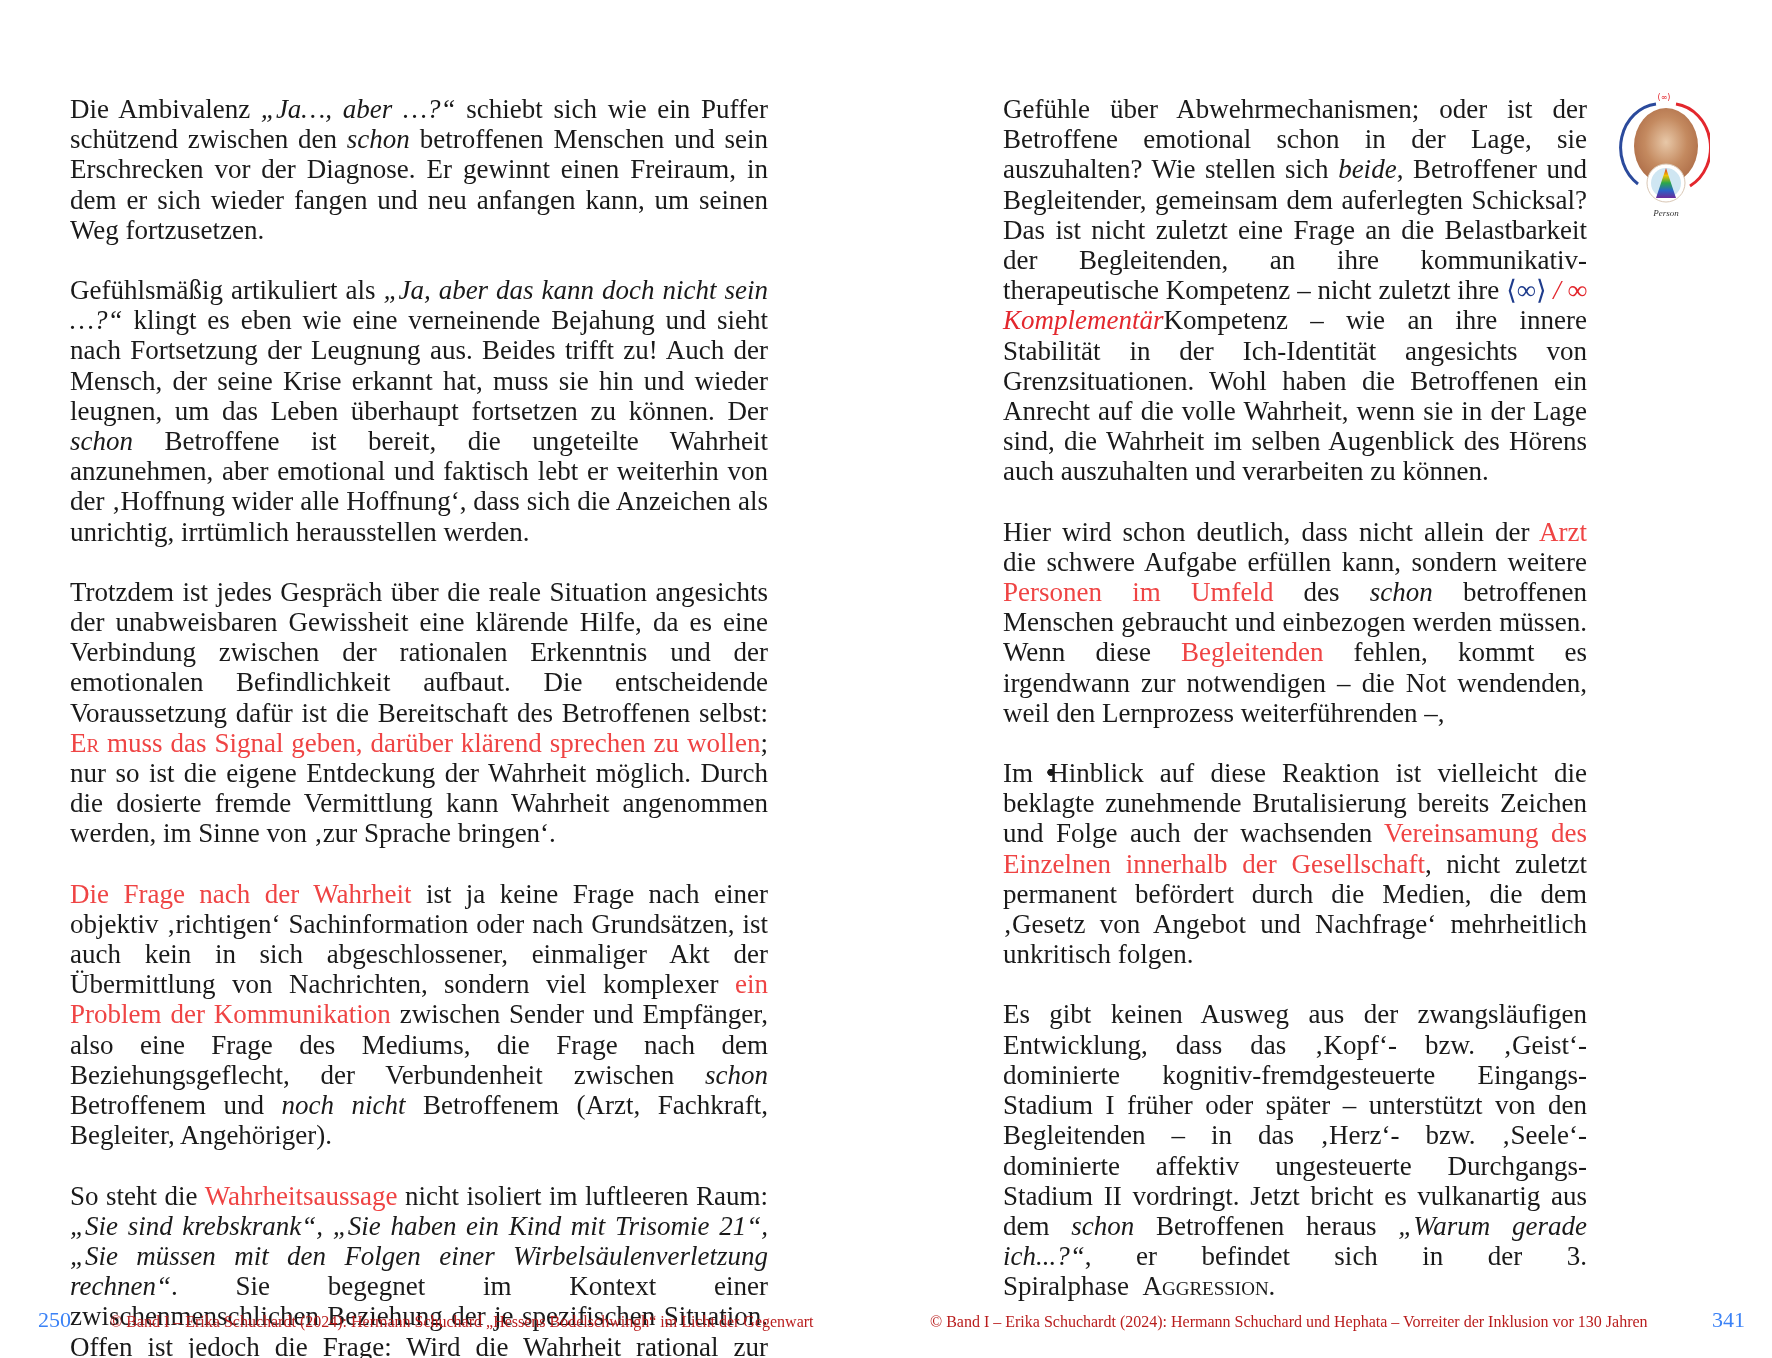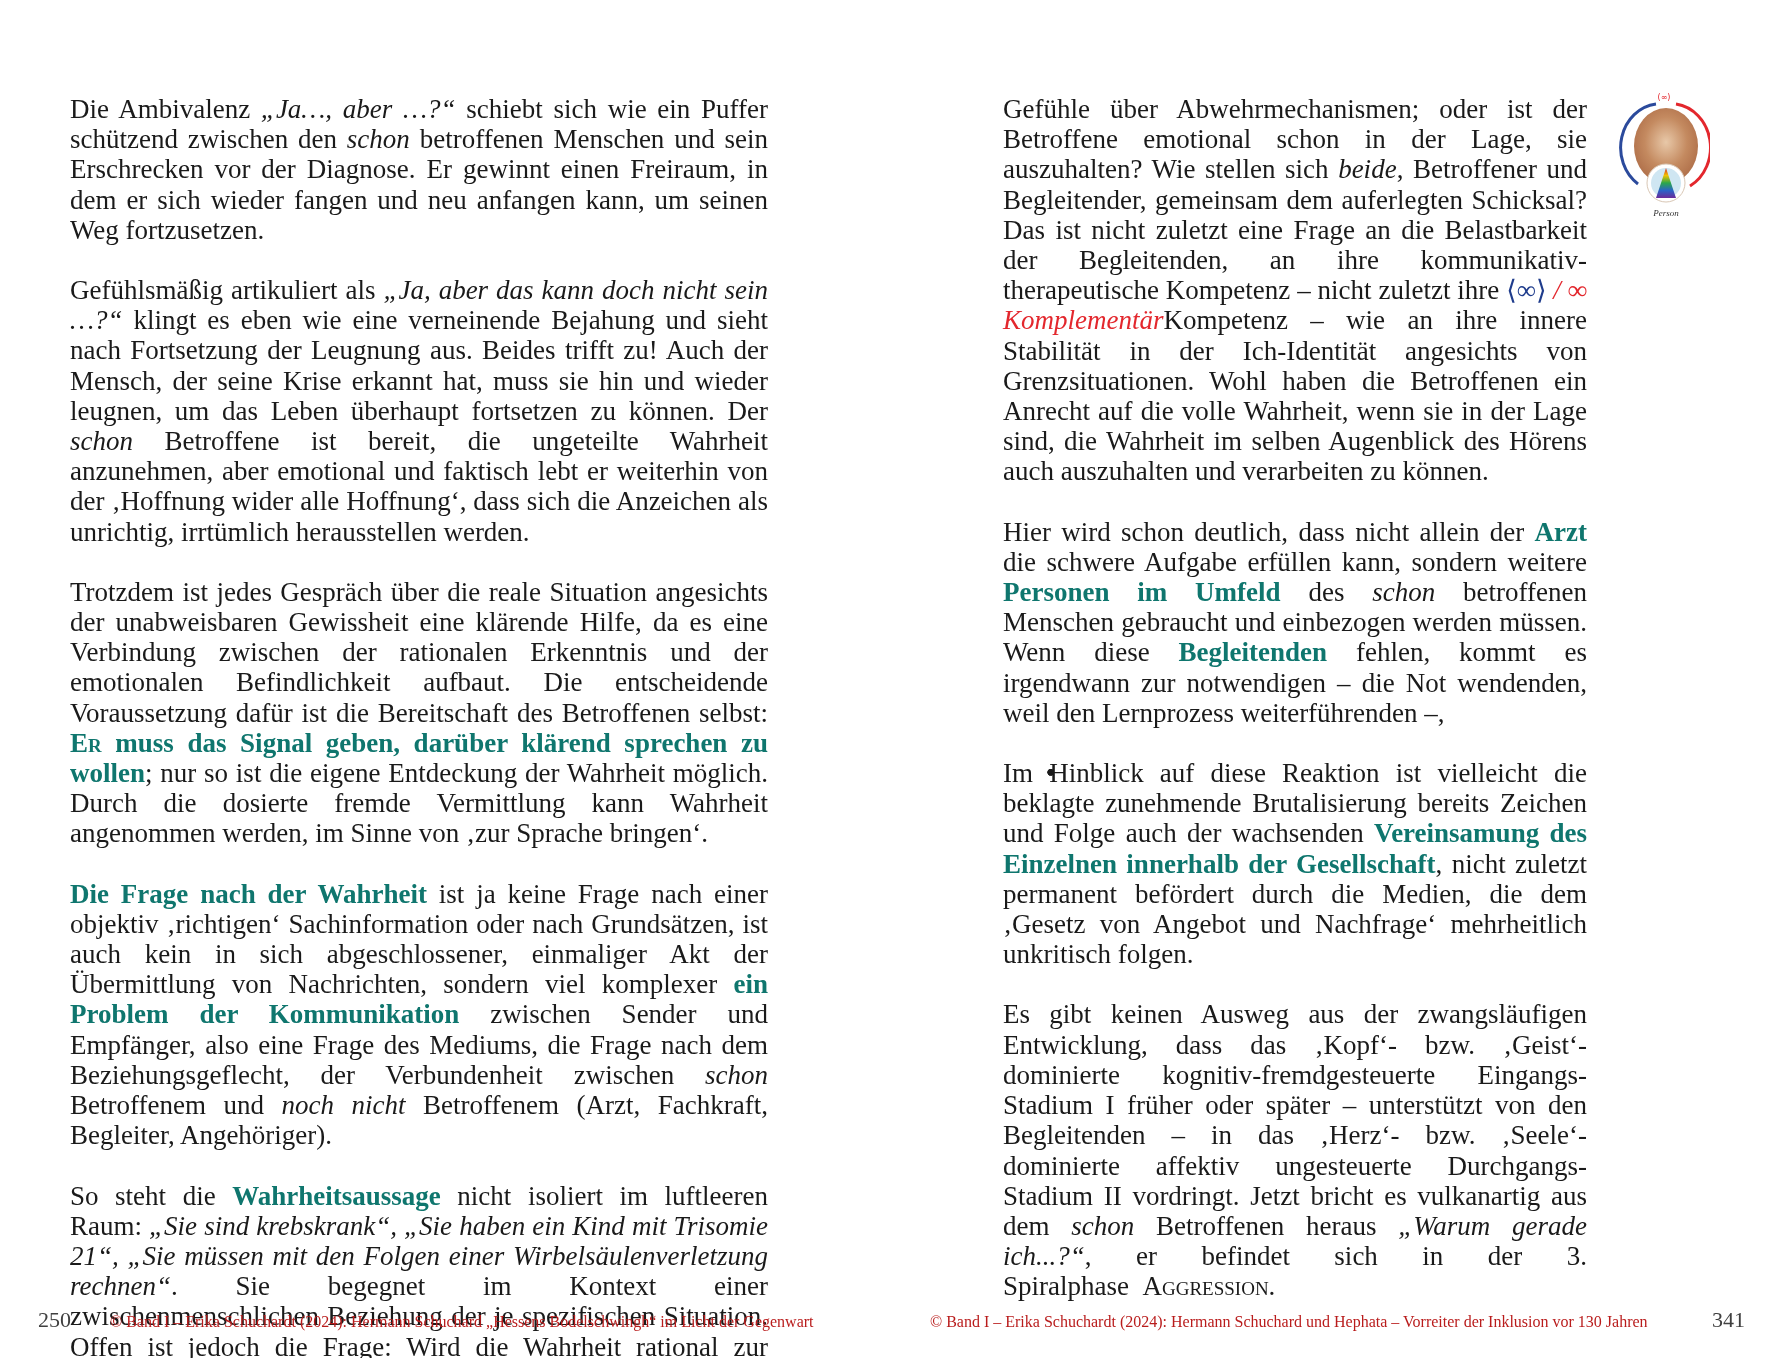--- a/index.html
+++ b/index.html
@@ -16,41 +16,41 @@
       top: 94px;
       font-size: 27px;
       line-height: 30.2px;
       text-align: justify;
       hyphens: manual;
     }
     .page-left .column { left: 70px; width: 698px; }
     .page-right .column { left: 117px; width: 584px; }
     .para { margin: 0 0 30px 0; }
     .para.tight { margin-bottom: 0; }
-    .hl { color: #0f766e; font-weight: bold; }
+    .hl { color: #ef4444; font-weight: normal; }
     .red { color: #e3272d; font-style: italic; }
     .blue-sym { color: #1f3c8c; }
     .sc { font-variant: small-caps; }
     .bold { font-weight: normal; }
     i { font-style: italic; }
     ul.bullets { list-style: none; margin: 0 0 30px 0; padding: 0 0 0 43px; }
     ul.bullets li { position: relative; padding-left: 35px; text-align: left; }
     ul.bullets li::before { content: "•"; position: absolute; left: 0; }
 
     .emblem {
       position: absolute; left: 1618px; top: 88px; width: 92px; height: 140px;
     }
 
     .footer {
       position: absolute; top: 1312px;
       font-size: 16px; line-height: 20px; color: #b91c1c;
       font-family: "Liberation Serif", serif;
       white-space: nowrap;
     }
-    .page-num { position: absolute; top: 1308px; font-size: 22px; line-height: 24px; color: #404040; }
+    .page-num { position: absolute; top: 1308px; font-size: 22px; line-height: 24px; color: #3b82f6; }
     .inhalt-btn {
       position: absolute; left: 1708px; top: 1366px; width: 60px; height: 20px;
       background: #f2d4bd; color: #3a2a20; font-size: 15px; line-height: 20px;
       text-align: center; font-family: "Liberation Sans", sans-serif; cursor: pointer;
     }
   </style>
 </head>
 <body>
 
 <div class="page page-left">

